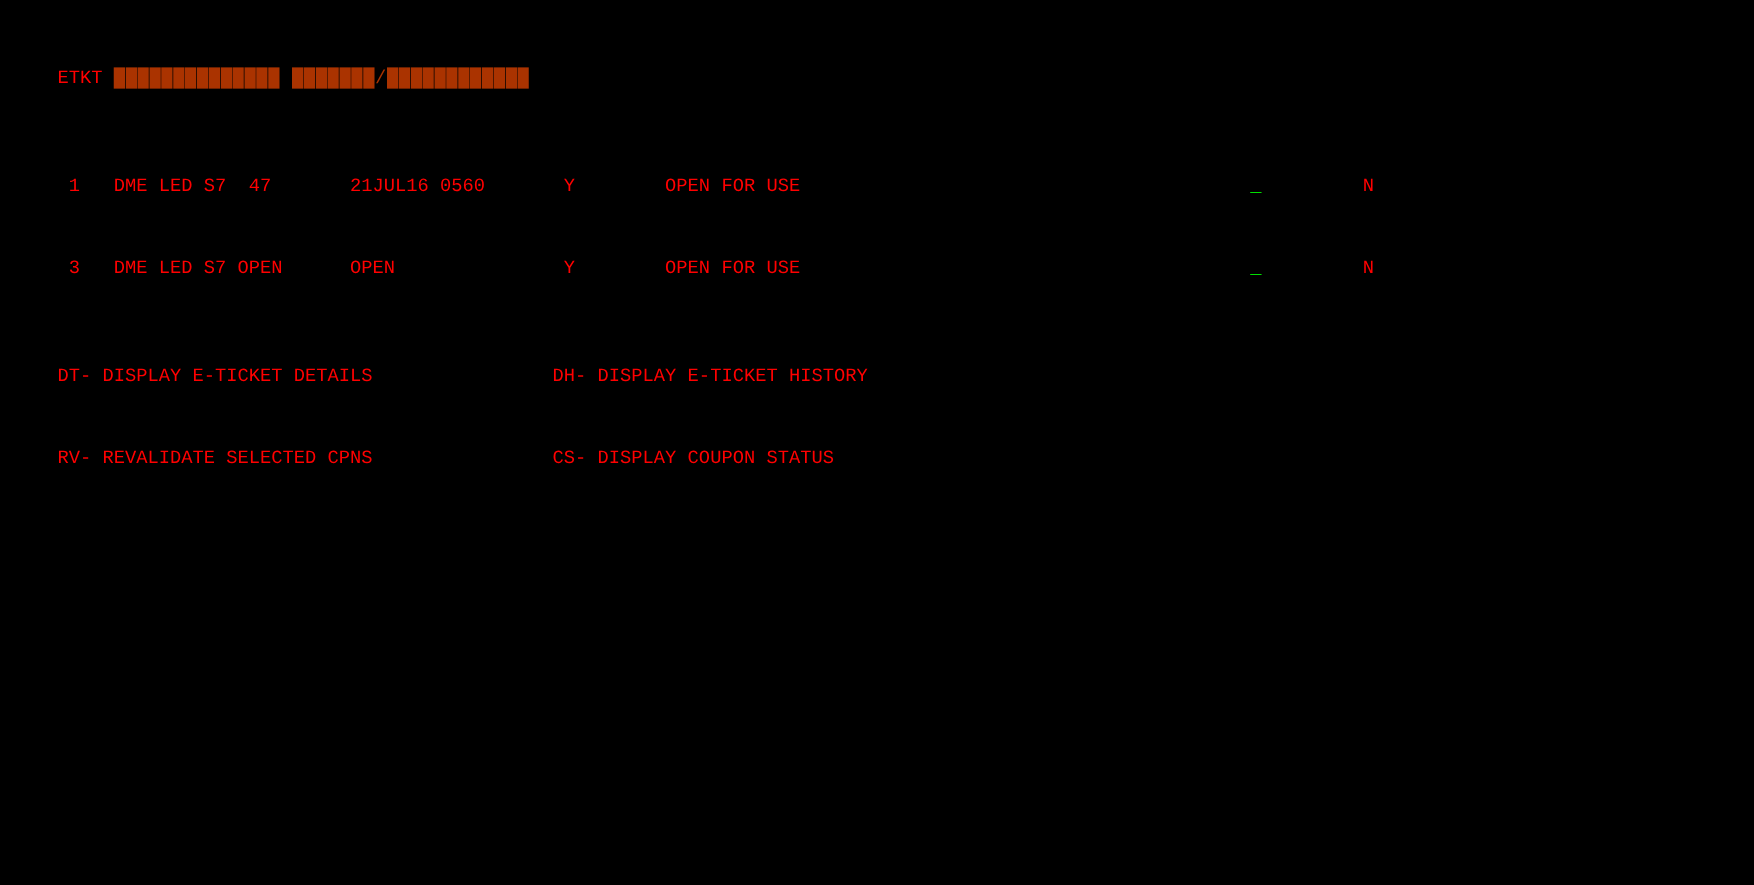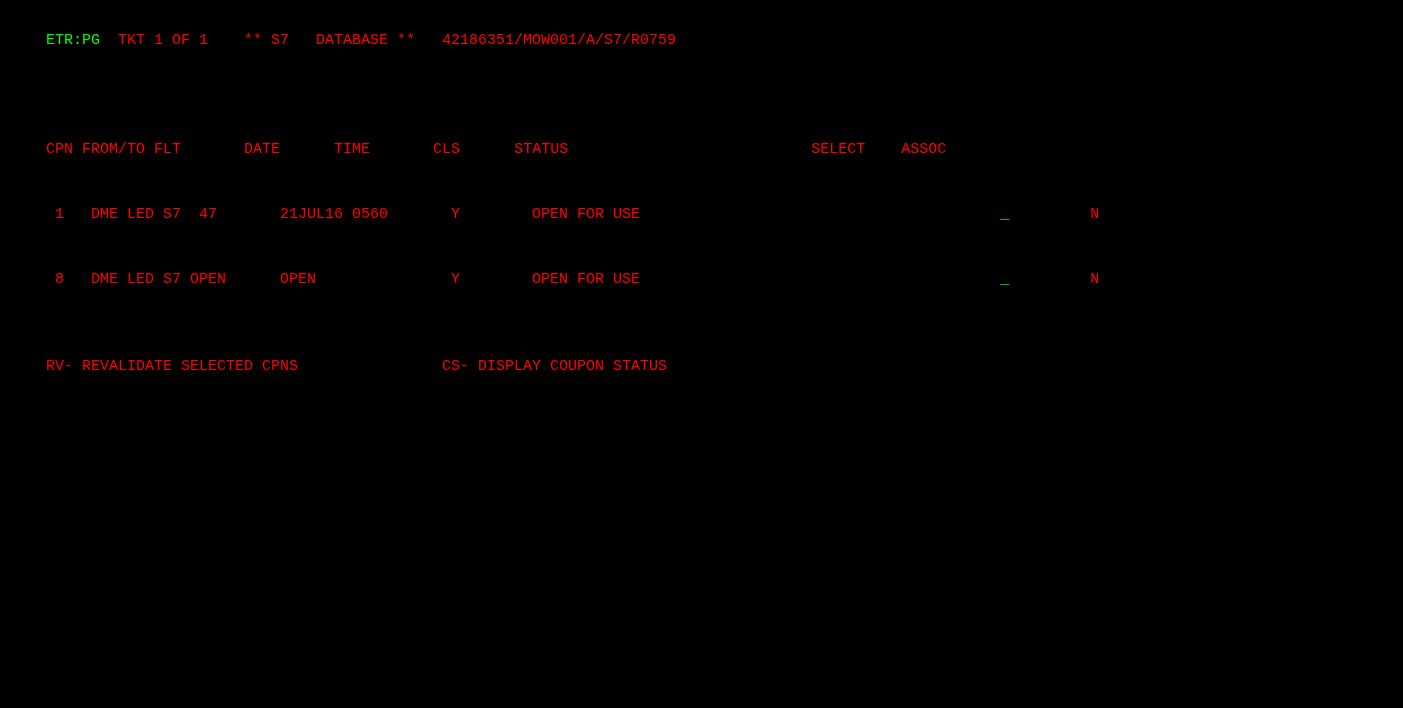--- a/index.html
+++ b/index.html
@@ -46,42 +46,42 @@
     .blurred-text {
       color: #aa3300;
       letter-spacing: 0.5px;
     }
   </style>
 </head>
 <body>
 
 <div class="terminal">
 
+
+  <span class="line"> </span>
+
   <span class="line">
-    <span class="green">ETR:PG</span><span class="red">  TKT 1 OF 1    ** S7   DATABASE **   42186351/MOW001/A/S7/R0759</span>
+    <span class="red">ETKT </span><span class="blurred-text">██████████████ ███████/████████████</span>
   </span>
 
   <span class="line"> </span>
 
-
-  <span class="line"> </span>
-
-  <span class="line">
-    <span class="red">CPN </span><span class="red">FROM/TO </span><span class="red">FLT       </span><span class="red">DATE      </span><span class="red">TIME       </span><span class="red">CLS      </span><span class="red">STATUS                           </span><span class="red">SELECT    </span><span class="red">ASSOC</span>
-  </span>
 
   <span class="line">
     <span class="red"> 1   DME LED S7  47       21JUL16 0560       Y        OPEN FOR USE                                        </span><span class="underscore">_</span><span class="red">         N</span>
   </span>
 
 
   <span class="line">
-    <span class="red"> 8   DME LED S7 OPEN      OPEN               Y        OPEN FOR USE                                        </span><span class="underscore">_</span><span class="red">         N</span>
+    <span class="red"> 3   DME LED S7 OPEN      OPEN               Y        OPEN FOR USE                                        </span><span class="underscore">_</span><span class="red">         N</span>
   </span>
 
 
   <span class="line"> </span>
 
+  <span class="line">
+    <span class="red">DT- DISPLAY E-TICKET DETAILS                DH- DISPLAY E-TICKET HISTORY</span>
+  </span>
   <span class="line">
     <span class="red">RV- REVALIDATE SELECTED CPNS                CS- DISPLAY COUPON STATUS</span>
   </span>
 
 </div>
 
 </body></html>

